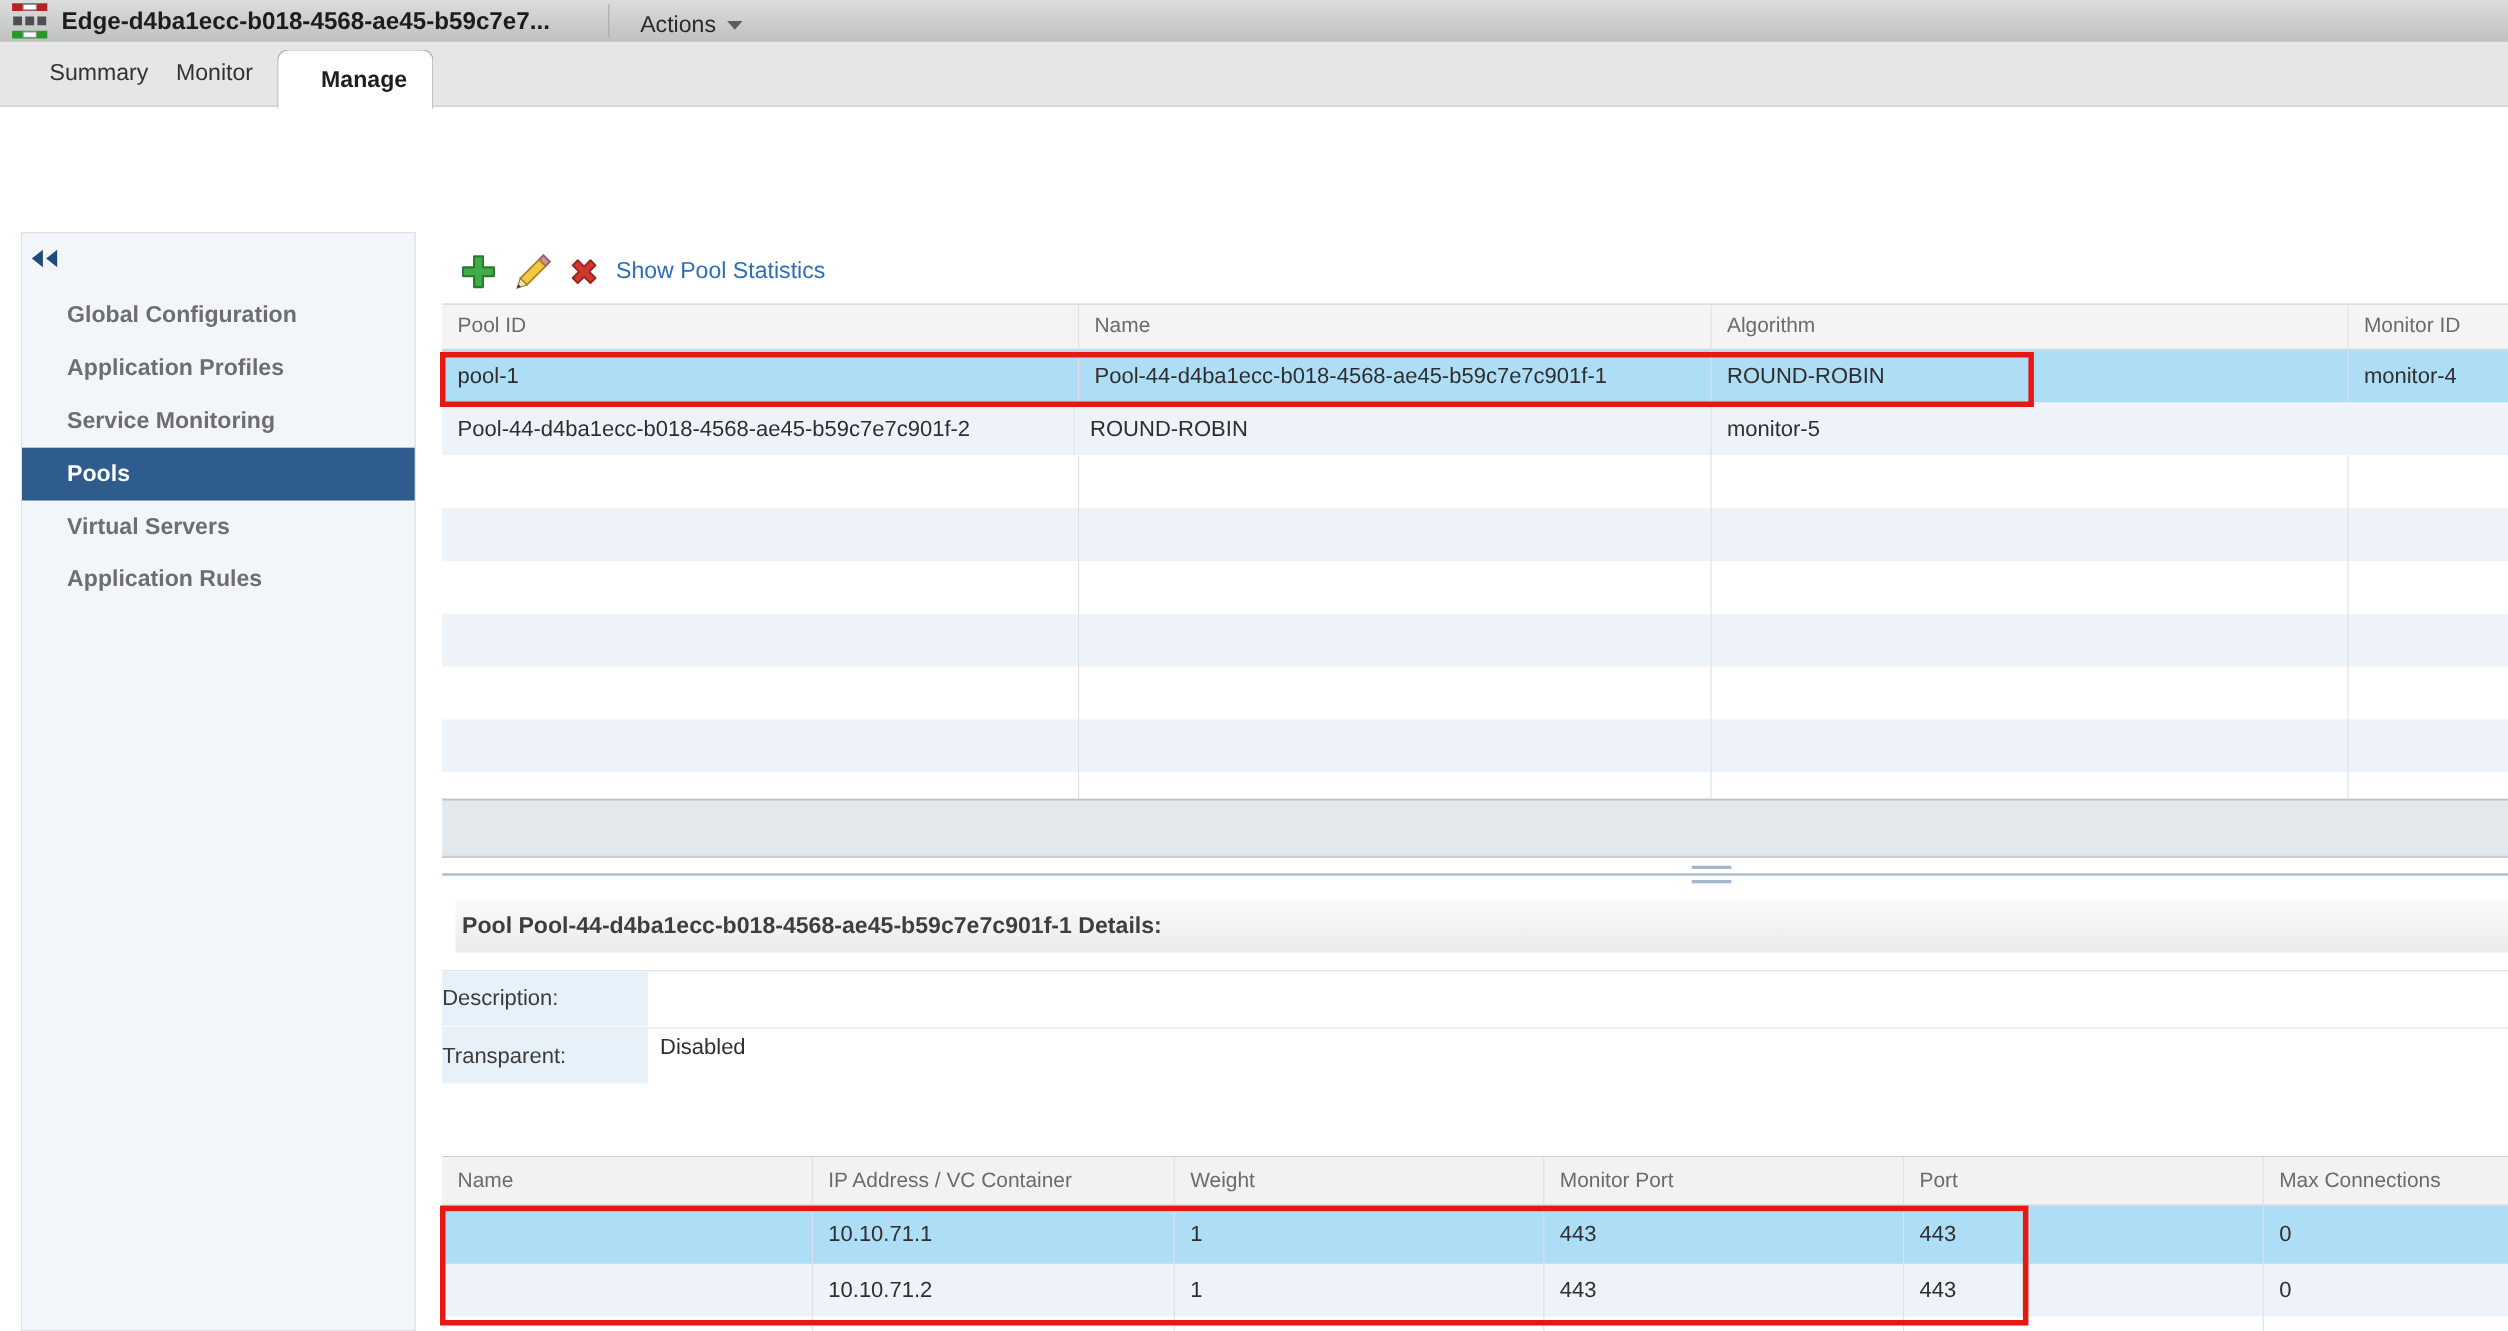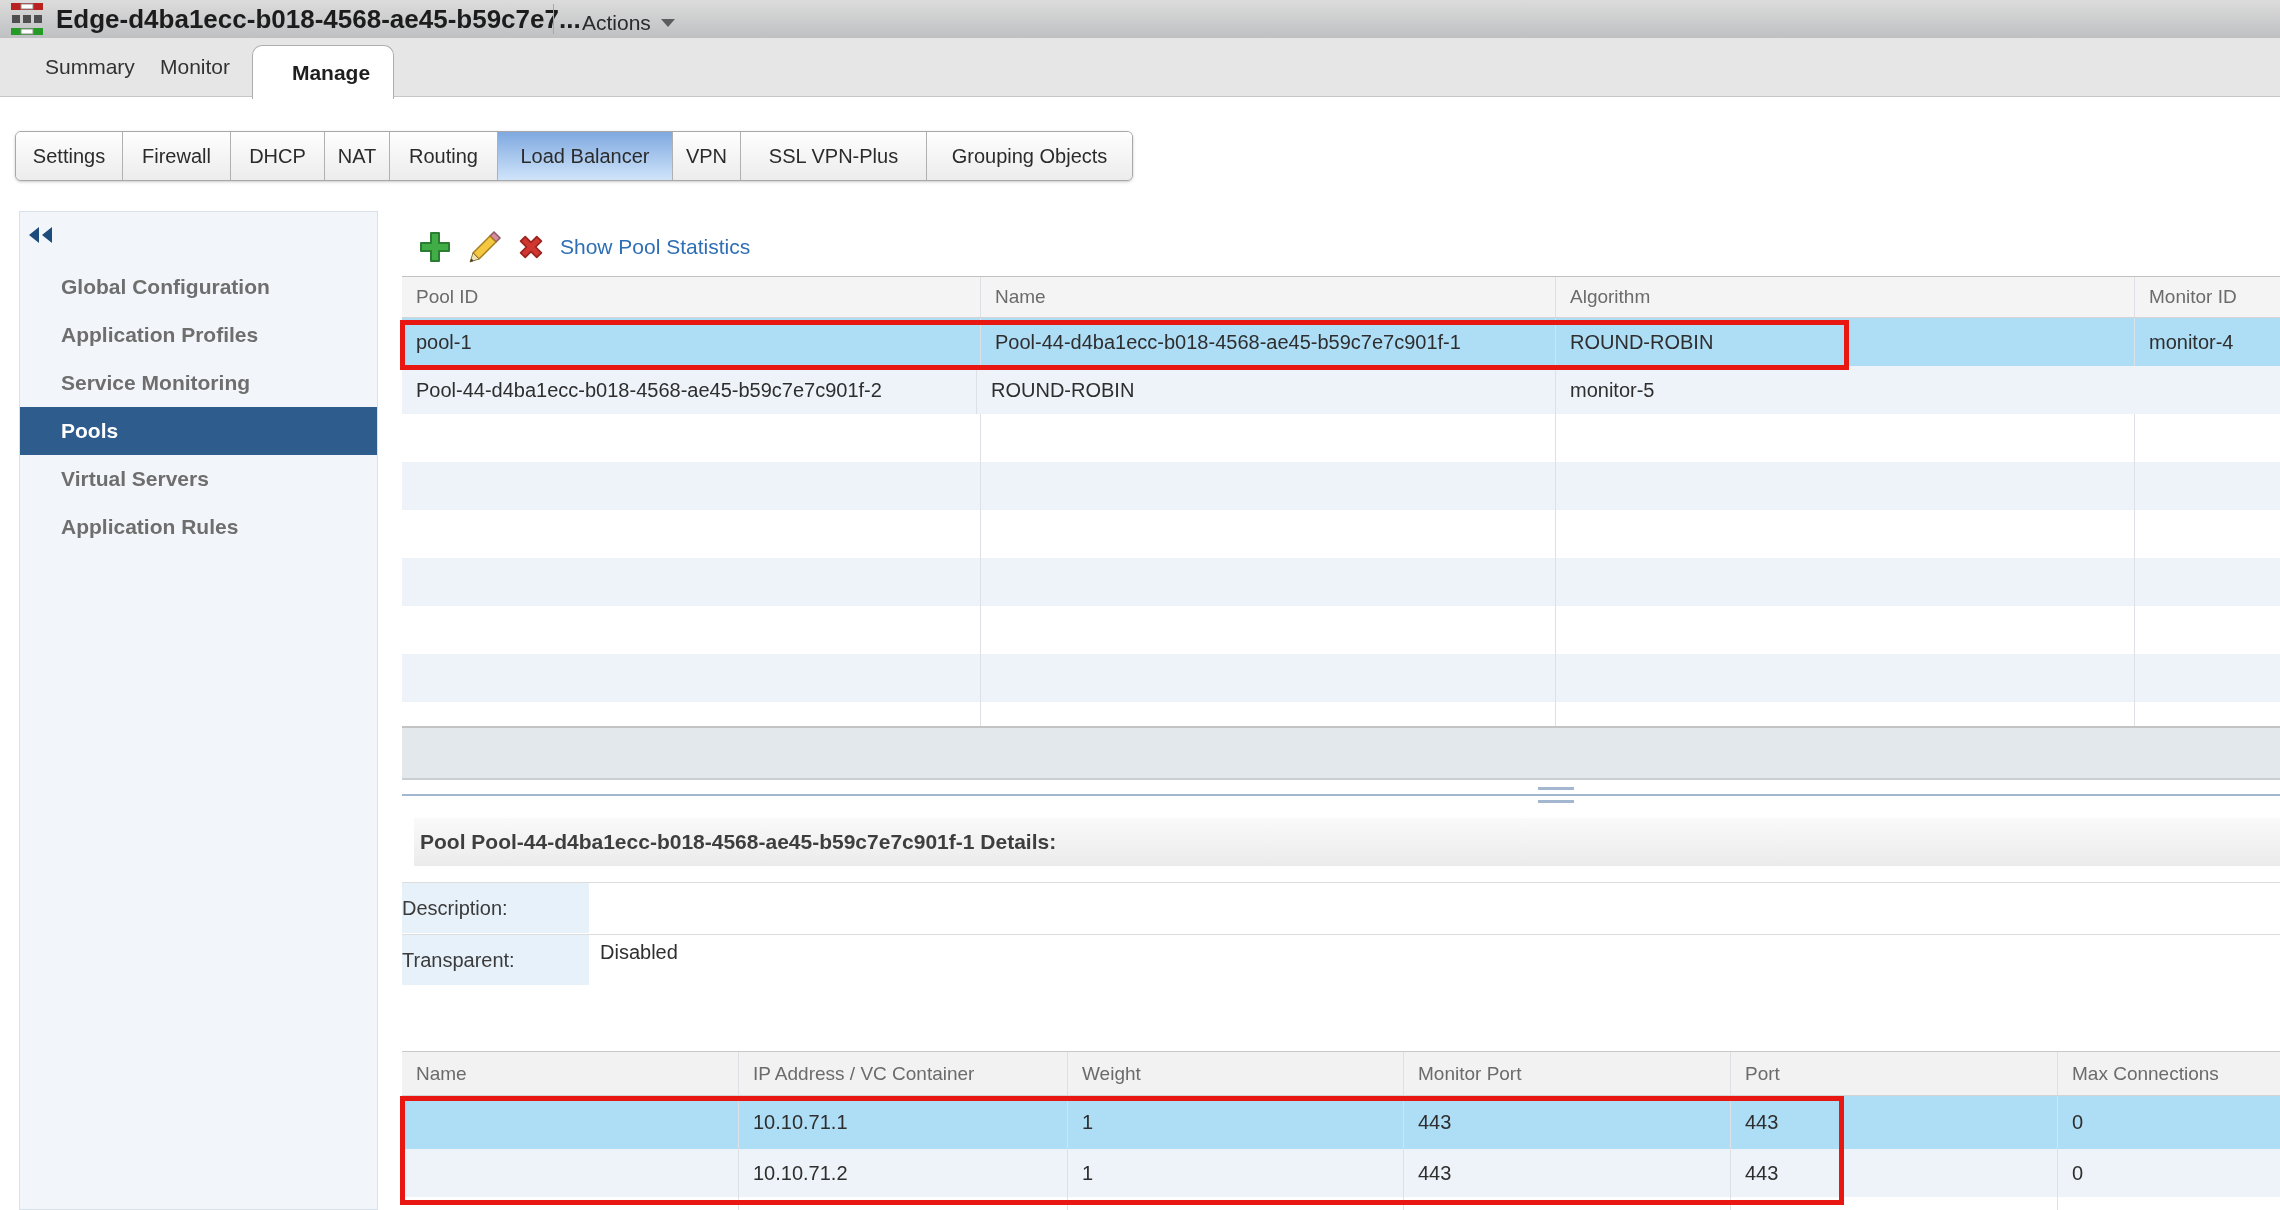--- a/index.html
+++ b/index.html
@@ -4,21 +4,21 @@
 <style>
   html,body{margin:0;padding:0;background:#fff;}
   .screen{position:relative;width:2280px;height:1210px;overflow:hidden;background:#fff;
           font-family:"Liberation Sans","DejaVu Sans",sans-serif;color:#2e2e2e;}
 
   
   .titlebar{position:absolute;left:0;top:0;width:2280px;height:38px;
             background:linear-gradient(#dcdcdc,#bfc0c2);border-bottom:1px solid #98989a;}
   .edge-icon{position:absolute;left:10px;top:2px;width:34px;height:34px;}
   .win-title{position:absolute;left:56px;top:0;height:45px;line-height:38px;
-             font-size:26px;font-weight:bold;color:#1c1c1c;}
+             font-size:22px;font-weight:bold;color:#1c1c1c;}
   .title-sep{position:absolute;left:553px;top:4px;width:1px;height:30px;background:#a7a7a7;}
   .actions-btn{position:absolute;left:582px;top:4px;height:38px;display:flex;align-items:center;
                gap:10px;font-size:21px;color:#2a2a2a;cursor:default;}
   .caret-down{width:0;height:0;border-left:7px solid transparent;border-right:7px solid transparent;
               border-top:8px solid #5d5d5d;}
 
   
   .tabstrip{position:absolute;left:0;top:38px;width:2280px;height:58px;background:#e6e6e6;
             border-bottom:1px solid #c6c6c6;}
   .tab{position:absolute;top:0;height:58px;line-height:58px;font-size:21px;color:#323232;cursor:default;}
@@ -133,31 +133,20 @@
       <span class="caret-down"></span>
     </div>
   </div>
 
   <div class="tabstrip">
     <span class="tab tab-summary">Summary</span>
     <span class="tab tab-monitor">Monitor</span>
     <div class="tab-active">Manage</div>
   </div>
 
-  <div class="subtabbar">
-    <div class="subtab st0">Settings</div>
-    <div class="subtab st1">Firewall</div>
-    <div class="subtab st2">DHCP</div>
-    <div class="subtab st3">NAT</div>
-    <div class="subtab st4">Routing</div>
-    <div class="subtab st5 active">Load Balancer</div>
-    <div class="subtab st6">VPN</div>
-    <div class="subtab st7">SSL VPN-Plus</div>
-    <div class="subtab st8">Grouping Objects</div>
-  </div>
 
   <div class="sidebar">
     <svg class="collapse-btn" viewBox="0 0 26 18">
       <polygon points="11,1 11,17 1,9" fill="#1d4b7c"></polygon>
       <polygon points="24,1 24,17 14,9" fill="#1d4b7c"></polygon>
     </svg>
     <div class="sidenav">
       <div class="nav-item">Global Configuration</div>
       <div class="nav-item">Application Profiles</div>
       <div class="nav-item">Service Monitoring</div>

